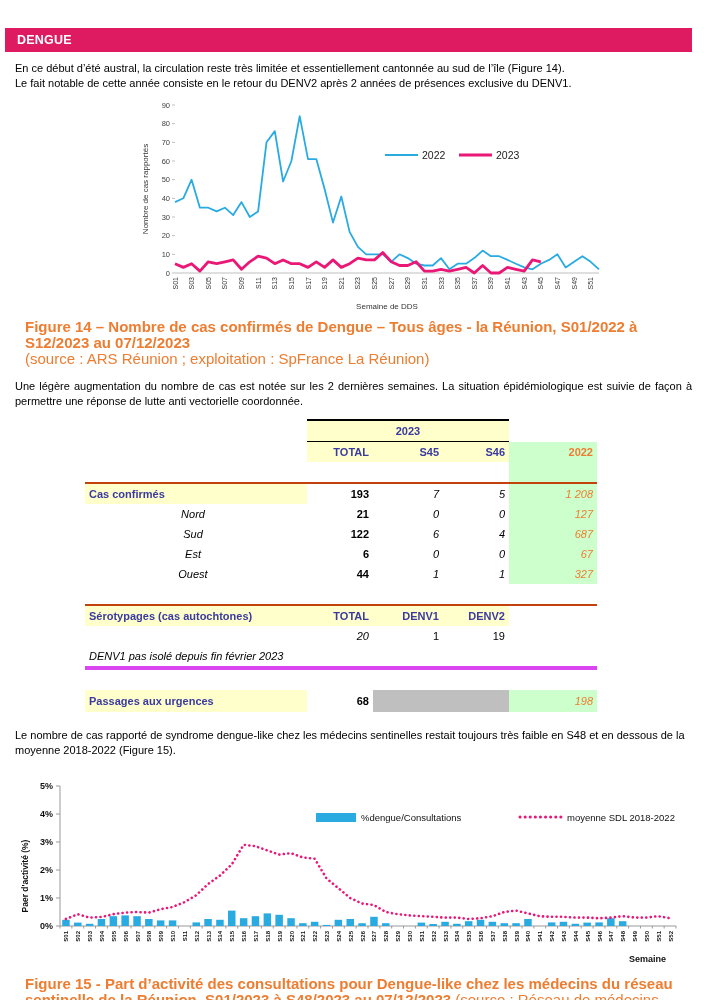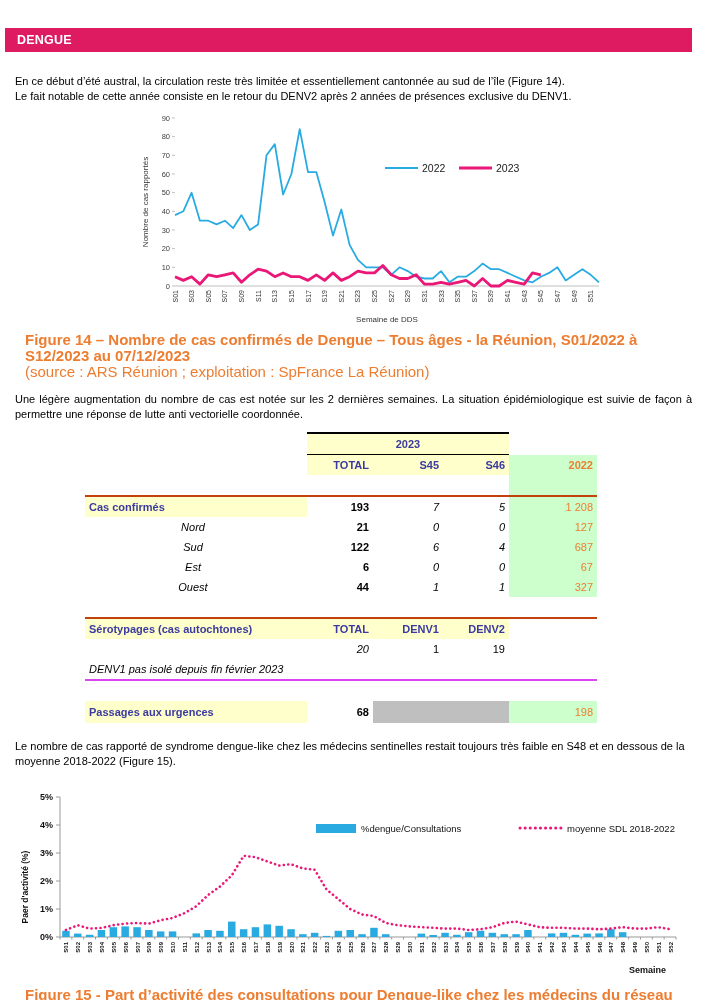--- a/index.html
+++ b/index.html
@@ -1,42 +1,42 @@
 <!DOCTYPE html>
 <html><head>
 <meta charset="utf-8">
 <style>
   html,body{margin:0;padding:0}
   body{width:707px;height:1000px;background:#fff;color:#000;
        font-family:"Liberation Sans",sans-serif;position:relative;overflow:hidden}
   .banner{margin:28px 15px 0 5px;background:#DE1A60;color:#fff;font-weight:bold;
           font-size:12.5px;padding:5px 12px;letter-spacing:.2px}
   .para{margin:0 15px;font-size:11px;line-height:15px}
-  .p1{margin-top:22px}
+  .p1{margin-top:9px}
   .p2{margin-top:12px;text-align:justify}
   .p3{margin-top:16px}
   .figwrap14{text-align:center;padding-left:40px;margin-top:2px}
   .figwrap15{text-align:center;margin-top:20px}
   .cap{font-size:15px;color:#ED7D31;text-align:left;line-height:16px;margin:0 25px;font-weight:bold}
   .cap .src{font-weight:normal}
   .cap15{margin-top:4px}
   table.dt{border-collapse:collapse;margin:10px 0 0 85px;font-size:11px;table-layout:fixed}
   table.dt td{padding:0 4px;height:20px;vertical-align:middle;overflow:hidden}
   .yel{background:#FFFFCC}
   .grn{background:#CCFFCC}
   .gray{background:#BFBFBF}
   .navy{color:#3A3AA0;font-weight:bold}
-  .orange{color:#ED7D31;}
+  .orange{color:#ED7D31;font-style:italic}
   .orangeb{color:#ED7D31;font-weight:bold}
   .reg{font-style:italic;text-align:center;padding-right:10px !important}
   .ctr{text-align:right}
   .ital{font-style:italic}
   .bold{font-weight:bold}
   tr.rule-top td{border-top:2px solid #c2410c}
-  tr.rule-bot td{border-bottom:2px solid #d946ef}
+  tr.rule-bot td{border-bottom:4px solid #d946ef}
   td.y23{border-top:2.5px solid #000;border-bottom:1px solid #000;text-align:center}
   .footer{display:flex;margin:6px 42px 0 42px;color:#595959;font-size:10px;align-items:flex-start}
   .f-left{width:175px}
   .f-center{flex:1;text-align:center;border-top:1px solid #8a8a8a;padding-top:3px;margin:0 18px}
   .f-right{width:40px;text-align:right;padding-top:3px}
   svg text{font-family:"Liberation Sans",sans-serif}
 </style>
 </head>
 <body>
 

